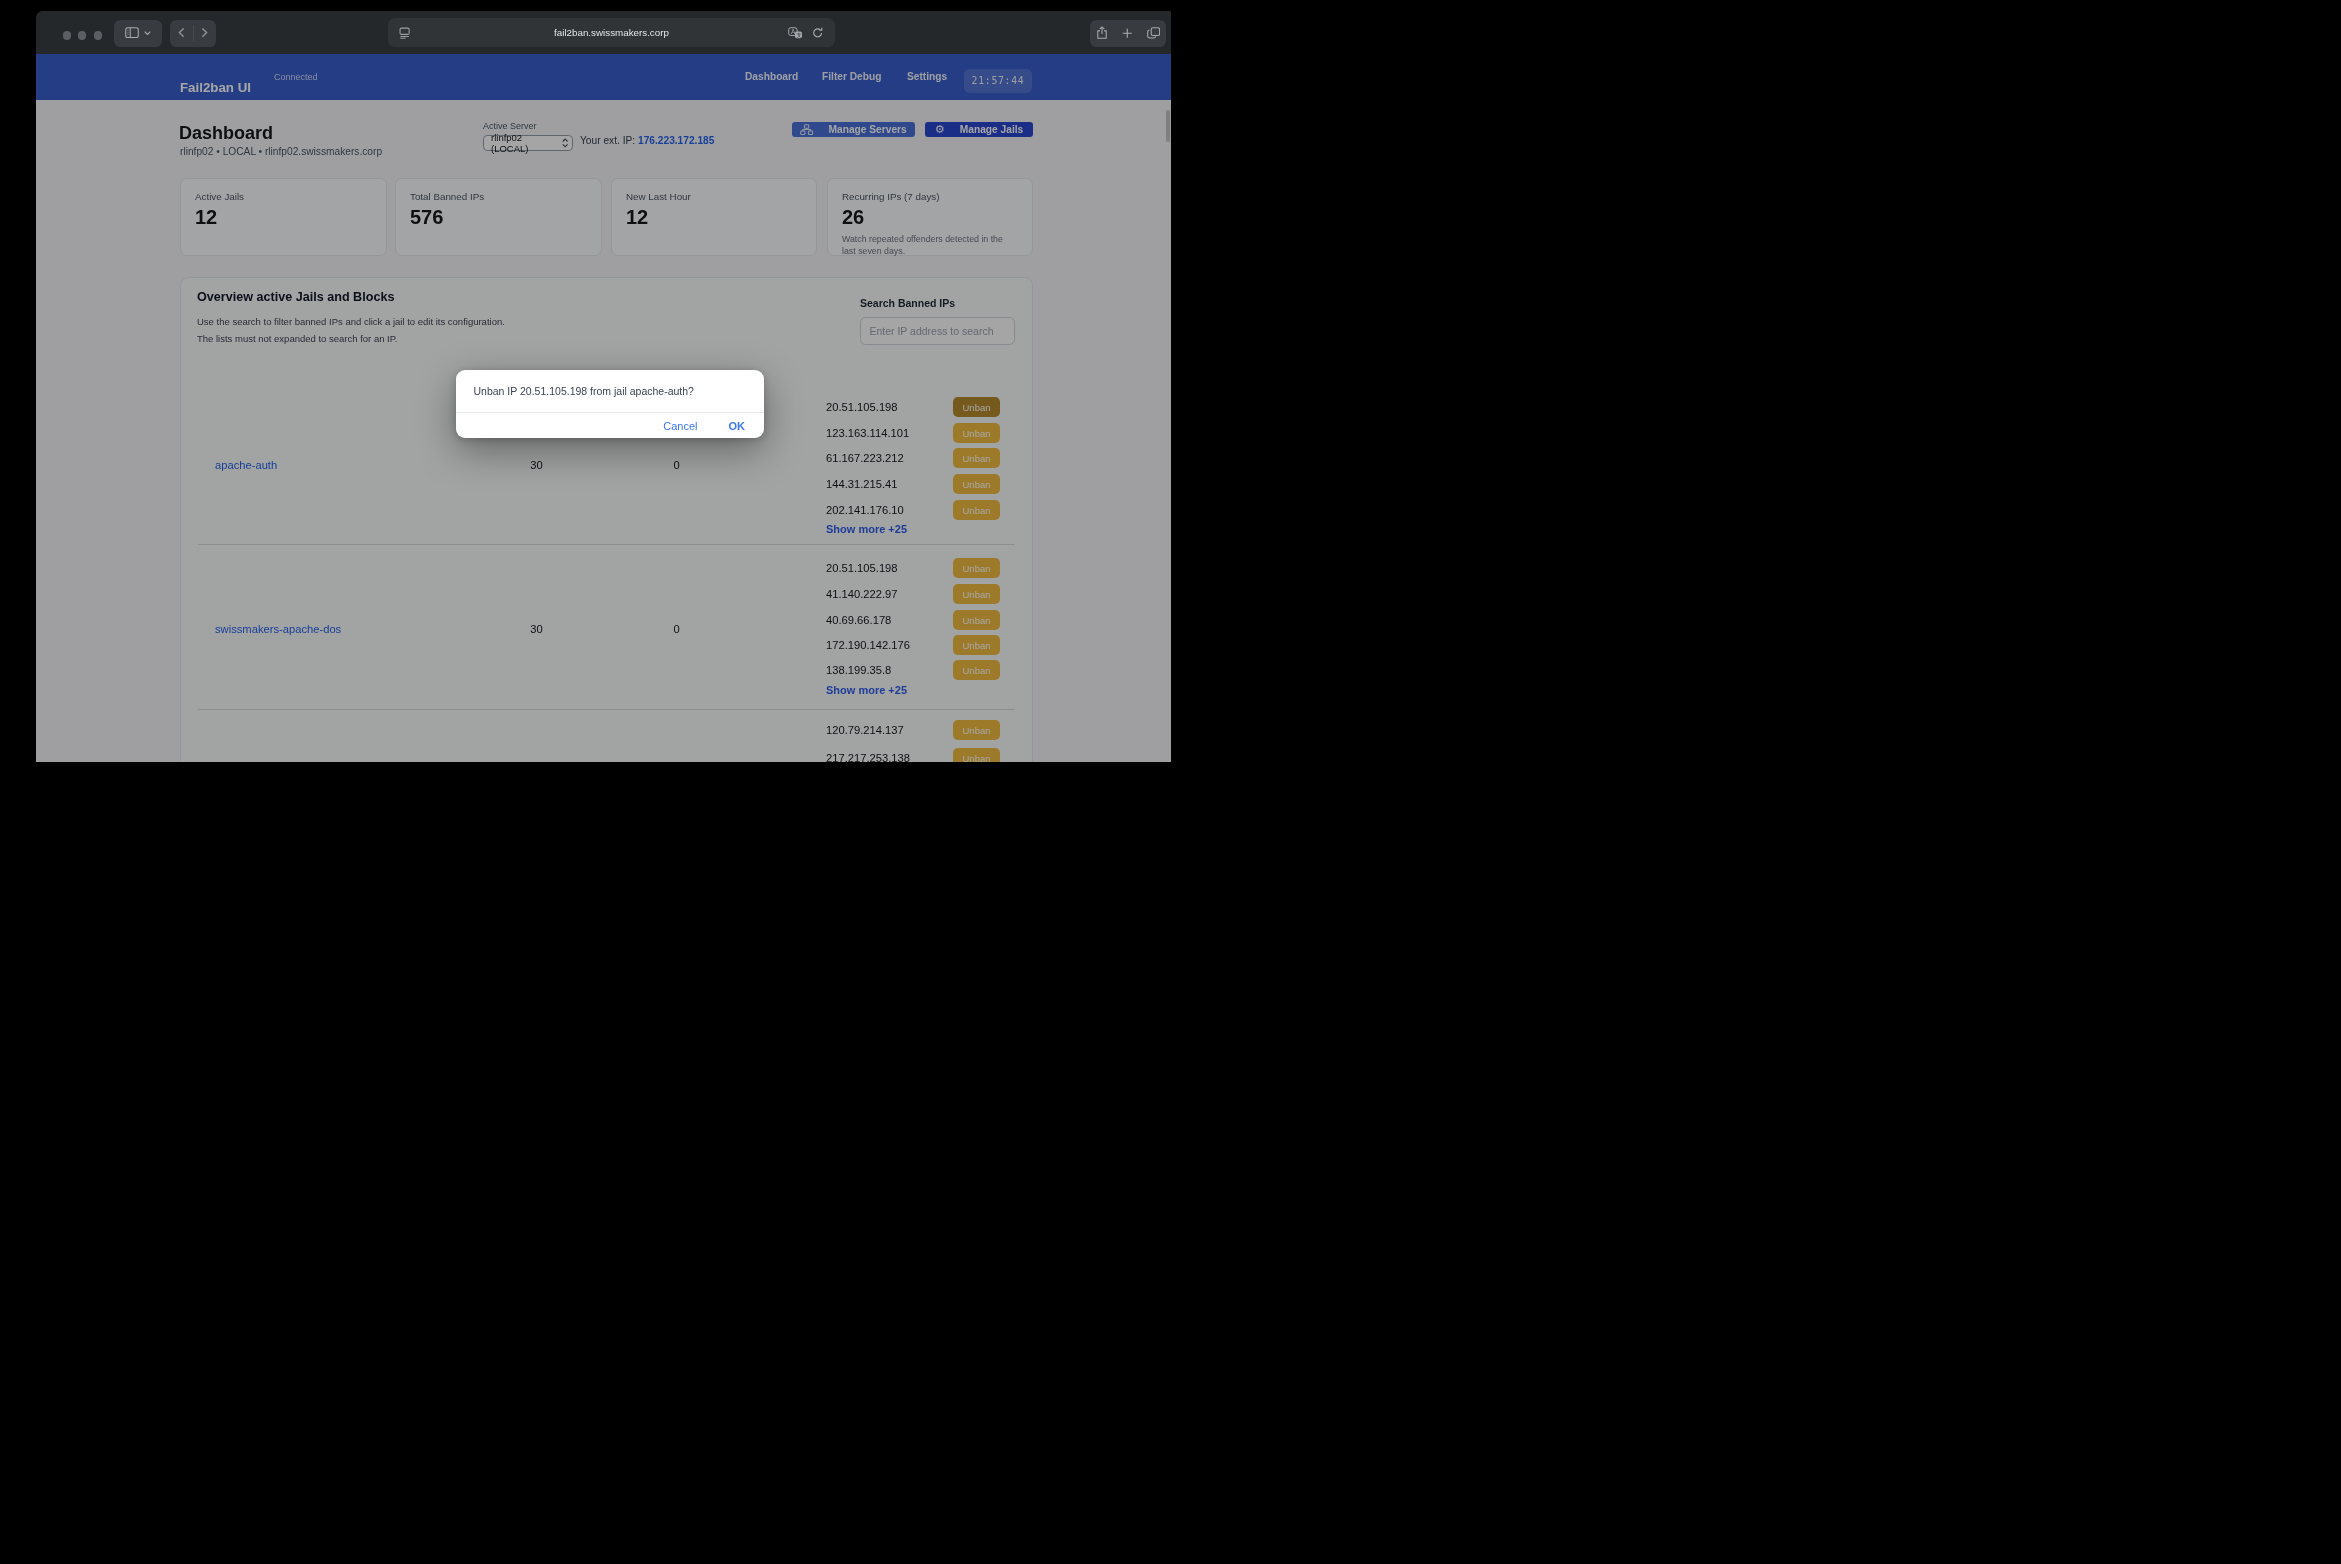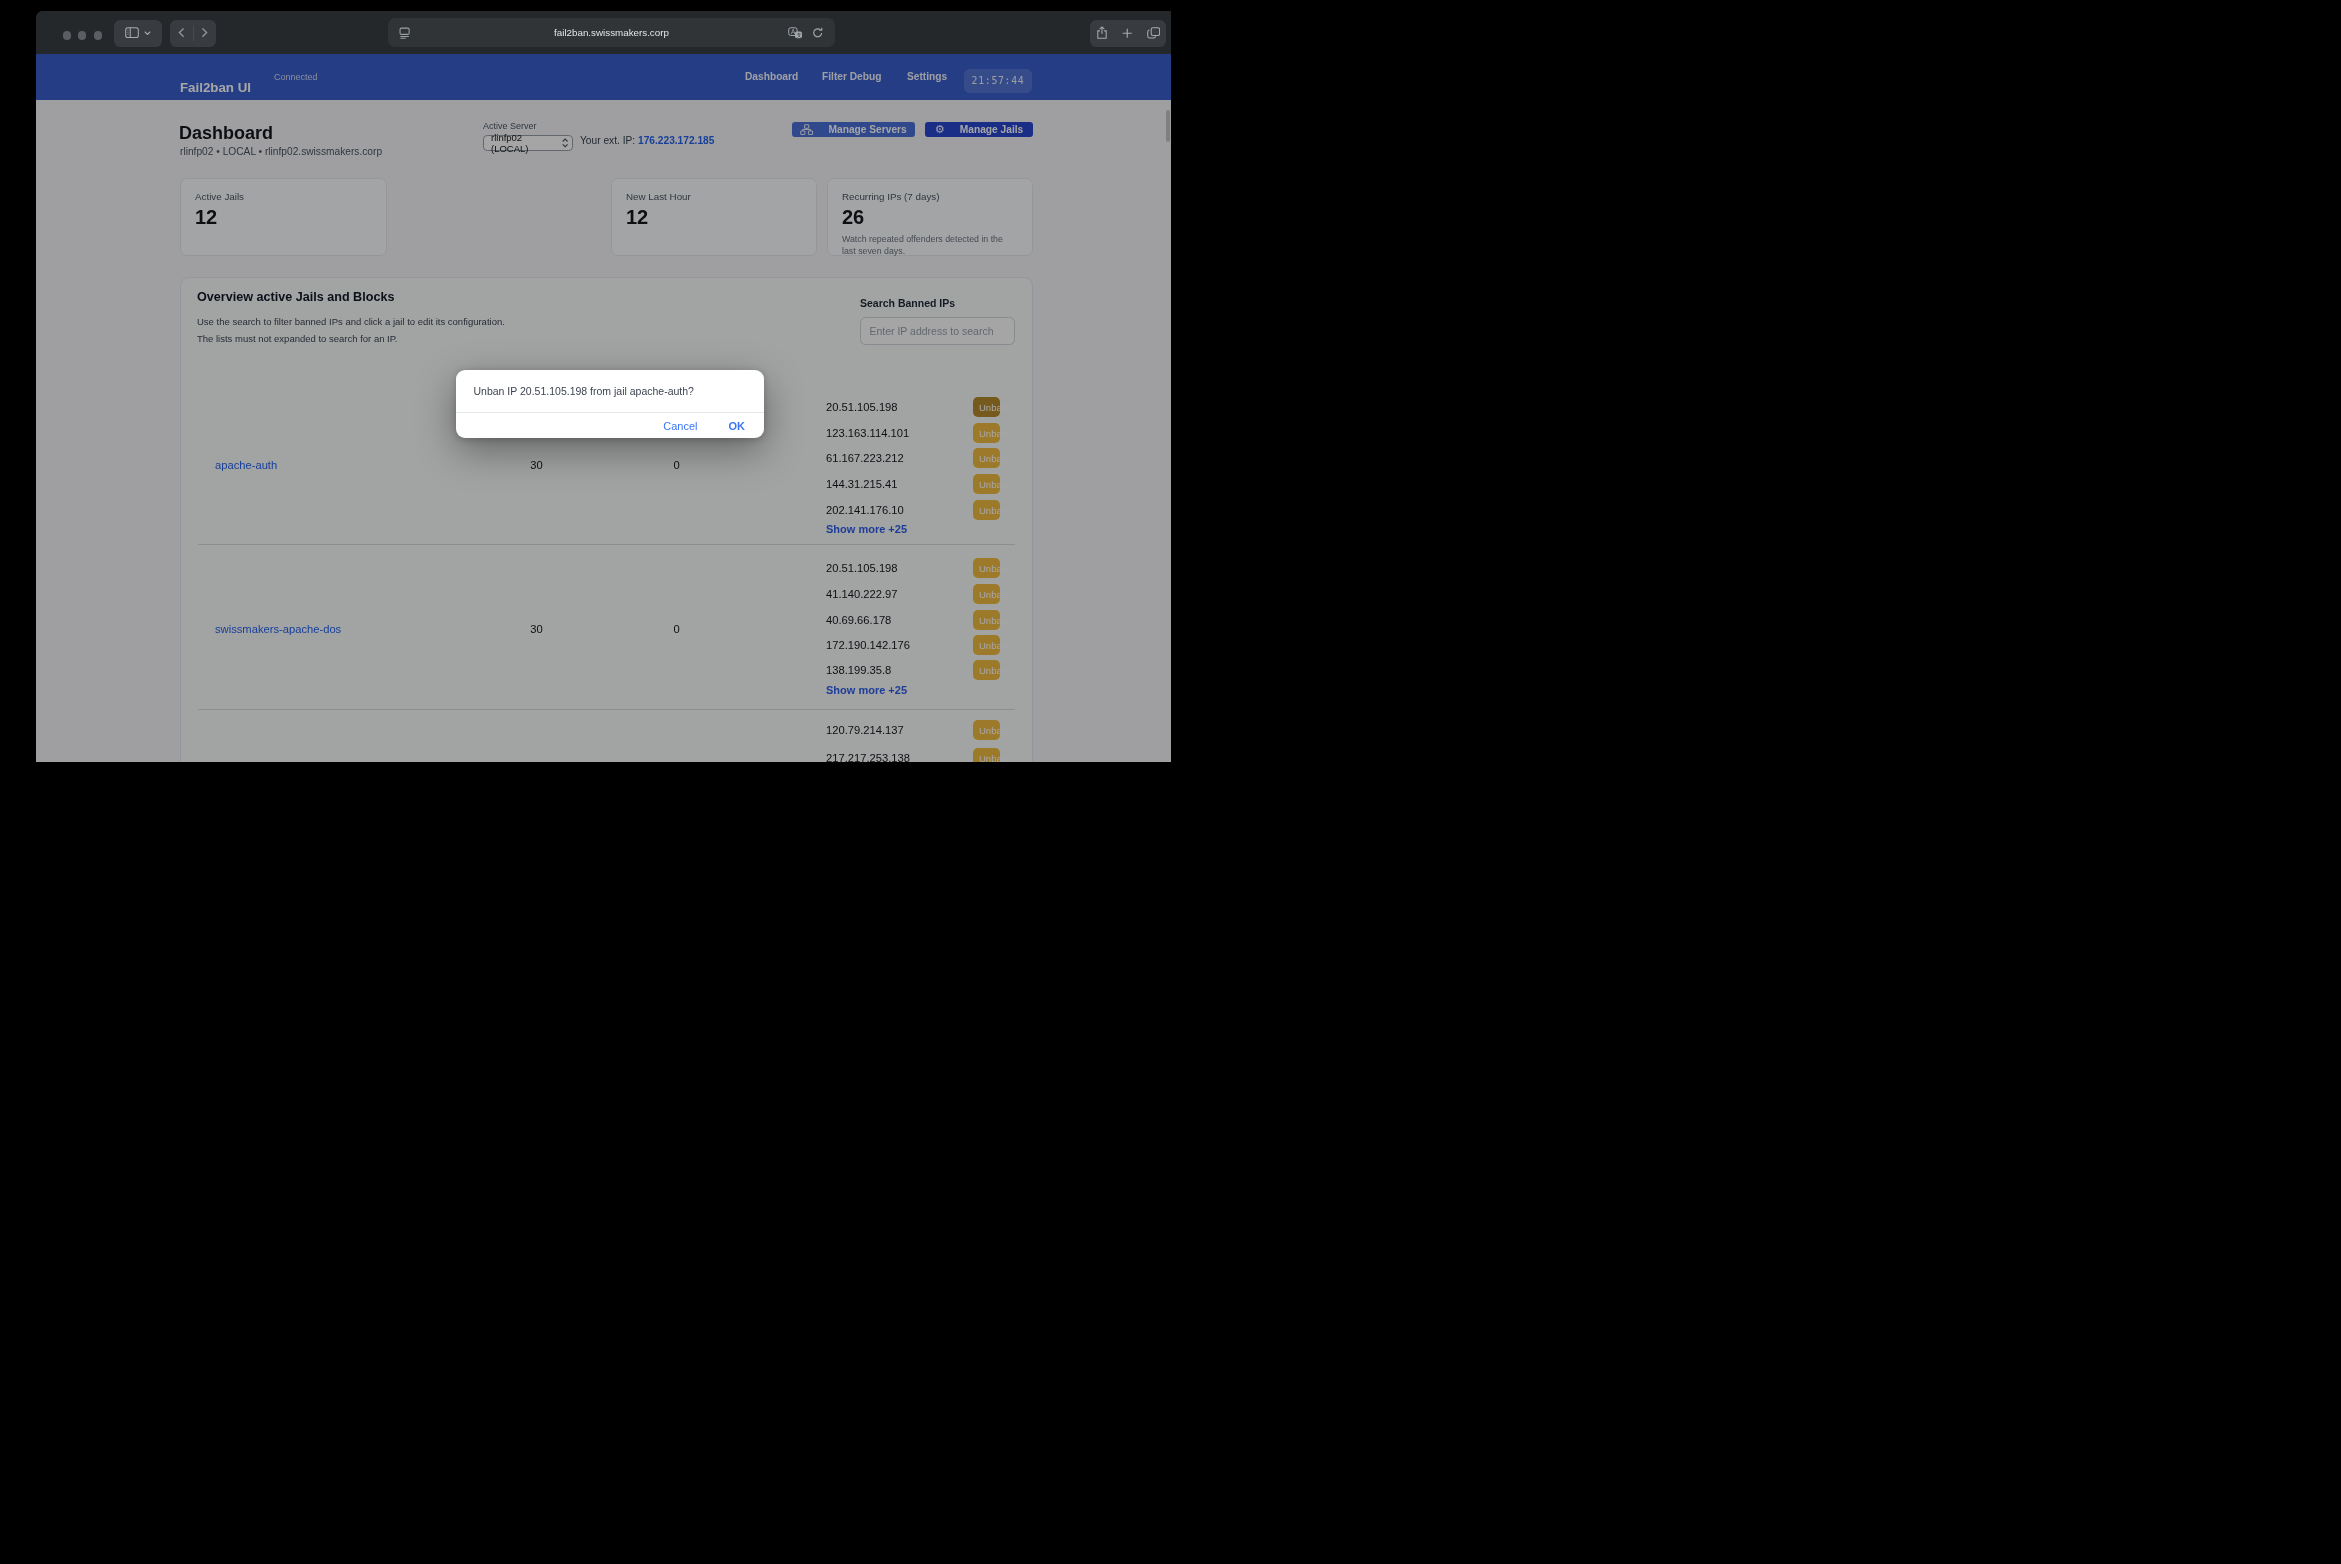--- a/index.html
+++ b/index.html
@@ -69,21 +69,21 @@
            border-bottom:0.7px solid rgba(0,0,0,0.10); }
   .th { position:absolute; top:7.7px; font-size:7.7px; font-weight:bold; letter-spacing:0.4px;
         color:#6b7280; }
   .th.c { width:105px; text-align:center; }
 
   .jail-link { position:absolute; left:179px; font-size:11.2px; color:#2563eb; cursor:pointer; }
   .num { position:absolute; width:105px; text-align:center; font-size:11.2px; color:#16181d; }
   .ip-row { position:absolute; left:790px; width:174px; height:26px; display:flex;
             justify-content:space-between; align-items:center; }
   .ip { font-size:11.2px; color:#16181d; }
-  .unban-btn { width:27px; height:20.3px; background:#f2bc40; border:none; border-radius:4.9px;
+  .unban-btn { width:47px; height:20.3px; background:#f2bc40; border:none; border-radius:4.9px;
                color:#fff; font-size:9.5px; font-family:inherit; cursor:pointer; }
   .unban-btn.active { background:#b6892b; }
   .show-more { position:absolute; left:790px; font-size:11px; font-weight:bold; color:#2f5fea; cursor:pointer; }
   .divider { position:absolute; left:162px; width:817px; height:0.7px; background:rgba(0,0,0,0.12); }
 
   .scroll-thumb { position:absolute; left:1130px; top:56px; width:4.2px; height:32px; border-radius:2.1px;
                   background:#c2c4c6; }
 
   
   .dim { position:absolute; top:43px; left:0; right:0; bottom:0; background:rgba(0,0,0,0.35); z-index:20; }
@@ -229,20 +229,24 @@
       </button>
       <button class="btn-blue btn-jails">
         <span class="gear">⚙</span>
         <span>Manage Jails</span>
       </button>
 
       <div class="card" style="left:144px; width:207px">
         <div class="card-label">Active Jails</div>
         <div class="card-value">12</div>
       </div>
+      <div class="card" style="left:359px; width:207px">
+        <div class="card-label">Total Banned IPs</div>
+        <div class="card-value">576</div>
+      </div>
       <div class="card" style="left:575px; width:206px">
         <div class="card-label">New Last Hour</div>
         <div class="card-value">12</div>
       </div>
       <div class="card" style="left:791px; width:206px">
         <div class="card-label">Recurring IPs (7 days)</div>
         <div class="card-value">26</div>
         <div class="card-desc">Watch repeated offenders detected in the last seven days.</div>
       </div>
 

